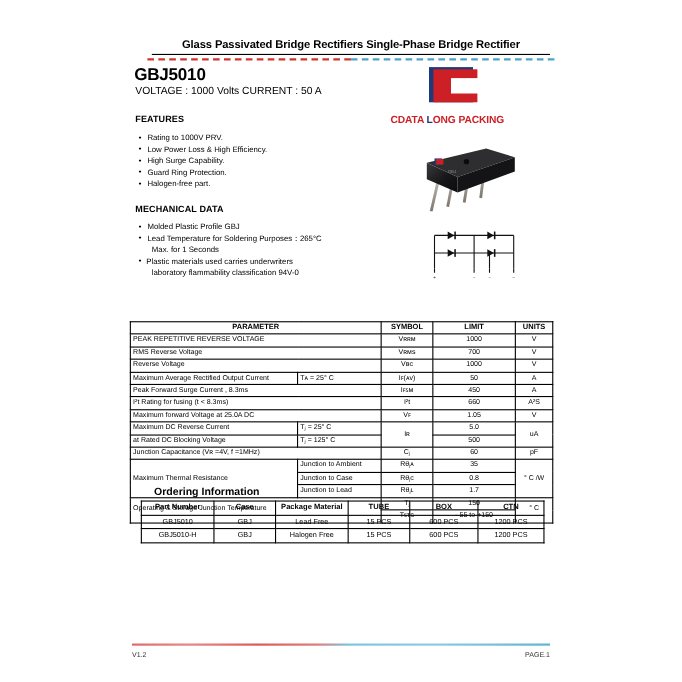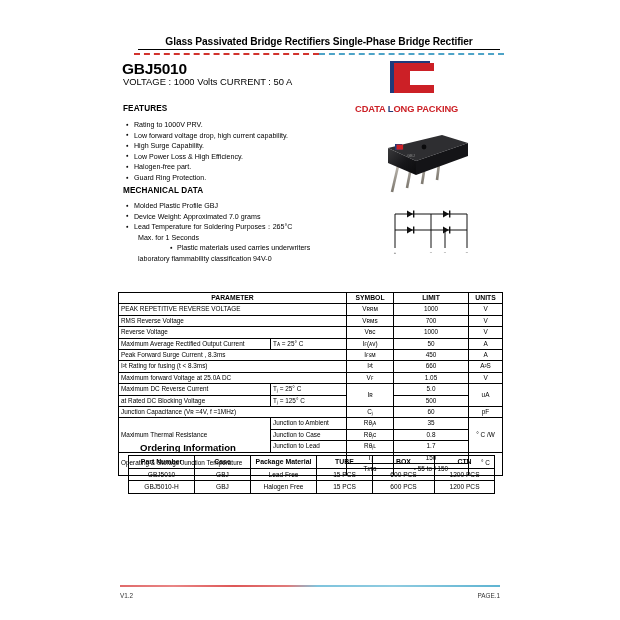--- a/index.html
+++ b/index.html
@@ -103,21 +103,21 @@
   }
   .bullet-list li::before {
     content: "\25CF";
     position: absolute;
     left: 0;
     top: -0.4px;
     font-size: 4.6px;
   }
   .bullet-list li.nobullet::before { content: ""; }
   .bullet-list li.nobullet { padding-left: 12px; }
-  .bullet-list li.tight { padding-left: 7px; margin-left: 44px; }
+  .bullet-list li.tight { padding-left: 7px; }
 
   
   .logo-block {
     position: absolute;
     left: 390px;
     top: 61px;
     width: 46px;
     height: 34px;
   }
   .logo-sq {
@@ -280,31 +280,29 @@
       <div class="d-blue"></div>
     </div>
   </div>
 
   <div class="part-number">GBJ5010</div>
   <div class="part-spec">VOLTAGE : 1000 Volts   CURRENT : 50 A</div>
 
   <div class="sec-head" id="features-head">FEATURES</div>
   <ul class="bullet-list" id="features-list">
     <li>Rating to 1000V PRV.</li>
-    <li>Low forward voltage drop, high current capability.</li>
+    <li>Low Power Loss &amp; High Efficiency.</li>
     <li>High Surge Capability.</li>
-    <li>Low Power Loss &amp; High Efficiency.</li>
+    <li>Guard Ring Protection.</li>
     <li>Halogen-free part.</li>
-    <li>Guard Ring Protection.</li>
   </ul>
 
   <div class="sec-head" id="mech-head">MECHANICAL DATA</div>
   <ul class="bullet-list" id="mech-list">
     <li>Molded Plastic Profile GBJ</li>
-    <li>Device Weight: Approximated 7.0 grams</li>
     <li>Lead Temperature for Soldering Purposes：265°C</li>
     <li class="nobullet">Max. for 1 Seconds</li>
     <li class="tight">Plastic materials used carries underwriters</li>
     <li class="nobullet">laboratory flammability classification 94V-0</li>
   </ul>
 
   <div class="logo-block">
     <div class="logo-sq"></div>
     <div class="logo-c">
       <div class="logo-c-notch"></div>

